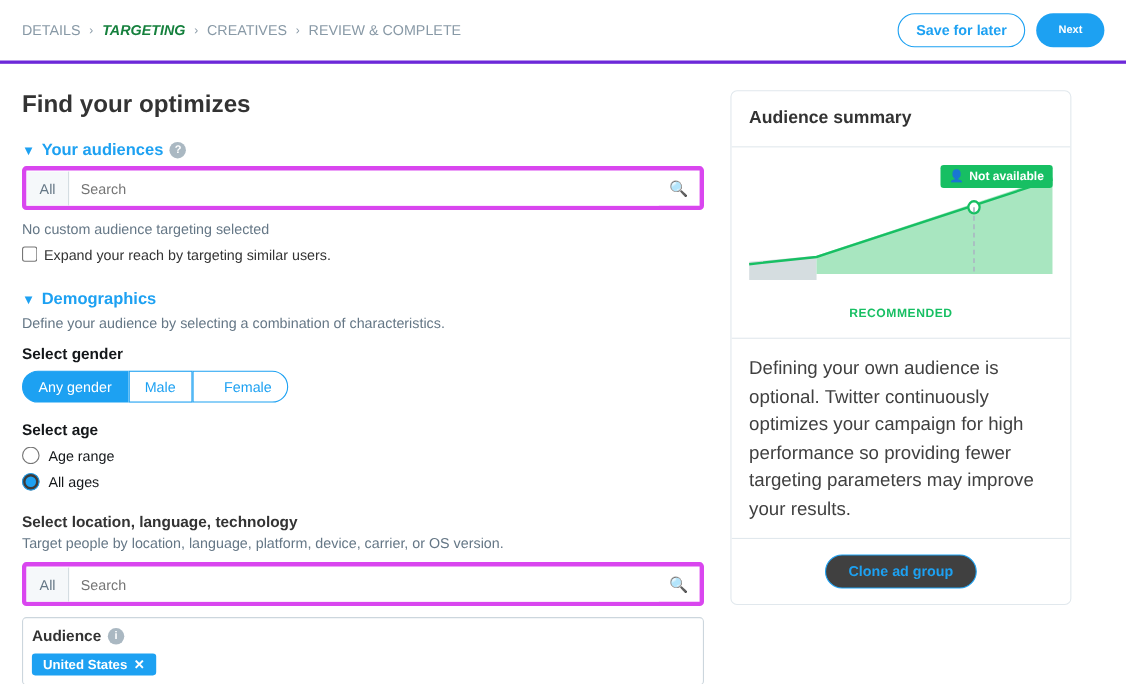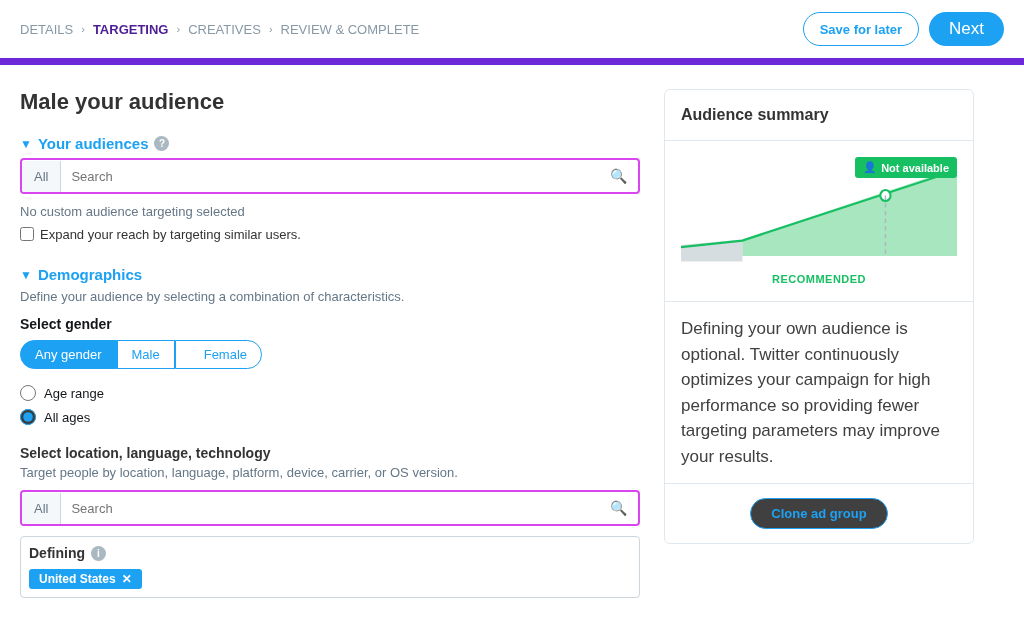--- a/index.html
+++ b/index.html
@@ -4,34 +4,35 @@
   <style>
     * { box-sizing: border-box; margin: 0; padding: 0; }
     body { font-family: -apple-system, BlinkMacSystemFont, 'Segoe UI', Arial, sans-serif; background: #fff; color: #333; font-size: 14px; }
 
     
     .top-bar {
       display: flex;
       align-items: center;
       justify-content: space-between;
       padding: 12px 20px;
-      border-bottom: 7px solid #6d28d9;
+      border-bottom: 3px solid #6d28d9;
     }
     .breadcrumb {
       display: flex;
       align-items: center;
       gap: 8px;
       font-size: 13px;
     }
     .breadcrumb-item {
       color: #8899a6;
     }
     .breadcrumb-item.active {
-      color: #4c1d95;
+      color: #15803d;
       font-weight: 600;
+      font-style: italic;
     }
     .breadcrumb-sep {
       color: #8899a6;
       font-size: 11px;
     }
     .top-actions {
       display: flex;
       gap: 10px;
     }
     .btn-outline {
@@ -44,22 +45,22 @@
       font-size: 13px;
       font-weight: 600;
     }
     .btn-primary {
       padding: 7px 20px;
       border: none;
       background: #1da1f2;
       color: #fff;
       border-radius: 20px;
       cursor: pointer;
-      font-size: 17px;
-      font-weight: 400;
+      font-size: 10px;
+      font-weight: 700;
     }
 
     
     .main-layout {
       display: flex;
       padding: 24px 20px;
       gap: 24px;
       max-width: 1024px;
     }
     .left-panel {
@@ -100,21 +101,21 @@
     .section-desc {
       color: #657786;
       font-size: 13px;
       margin-bottom: 12px;
     }
 
     
     .search-container {
       display: flex;
       align-items: center;
-      border: 2px solid #d946ef;
+      border: 4px solid #d946ef;
       border-radius: 4px;
       overflow: hidden;
       margin-bottom: 10px;
     }
     .search-tab {
       padding: 8px 12px;
       background: #f5f8fa;
       border-right: 1px solid #ccd6dd;
       font-size: 13px;
       color: #657786;
@@ -290,21 +291,21 @@
       display: flex;
       align-items: center;
       gap: 4px;
     }
     .recommended-label {
       text-align: center;
       color: #17bf63;
       font-size: 11px;
       font-weight: 700;
       letter-spacing: 0.5px;
-      margin-top: 6px;
+      margin-top: 19px;
     }
     .summary-desc {
       padding: 14px 16px;
       font-size: 17px;
       color: #404040;
       line-height: 1.5;
       border-bottom: 1px solid #e1e8ed;
     }
     .summary-footer {
       padding: 14px 16px;
@@ -338,21 +339,21 @@
   <div class="top-actions">
     <button class="btn-outline">Save for later</button>
     <button class="btn-primary">Next</button>
   </div>
 </div>
 
 <div class="main-layout">
 
   <div class="left-panel">
 
-    <h1 class="page-title">Male your audience</h1>
+    <h1 class="page-title">Find your optimizes</h1>
 
     <div class="section">
       <div class="section-header">
         <span class="chevron-icon">▼</span>
         <span class="section-title">Your audiences</span>
         <span class="info-icon">?</span>
       </div>
 
       <div class="search-container">
         <span class="search-tab">All</span>
@@ -374,20 +375,21 @@
       </div>
       <p class="section-desc">Define your audience by selecting a combination of characteristics.</p>
 
       <div class="subsection-label">Select gender</div>
       <div class="gender-buttons">
         <button class="gender-btn active">Any gender</button>
         <button class="gender-btn">Male</button>
         <button class="gender-btn">Female</button>
       </div>
 
+      <div class="subsection-label">Select age</div>
       <div class="age-options">
         <label class="radio-option">
           <input type="radio" name="age" style="">
           <span>Age range</span>
         </label>
         <label class="radio-option">
           <input type="radio" name="age" checked="" style="">
           <span>All ages</span>
         </label>
       </div>
@@ -396,21 +398,21 @@
       <p class="location-desc">Target people by location, language, platform, device, carrier, or OS version.</p>
 
       <div class="search-container">
         <span class="search-tab">All</span>
         <input class="search-input" type="text" placeholder="Search" style="">
         <span class="search-icon">🔍</span>
       </div>
 
       <div class="locations-tag-box">
         <div class="locations-header">
-          <span>Defining</span>
+          <span>Audience</span>
           <span class="info-icon">i</span>
         </div>
         <span class="tag">
           <span>United States</span>
           <span class="tag-close">✕</span>
         </span>
       </div>
     </div>
 
   </div>

